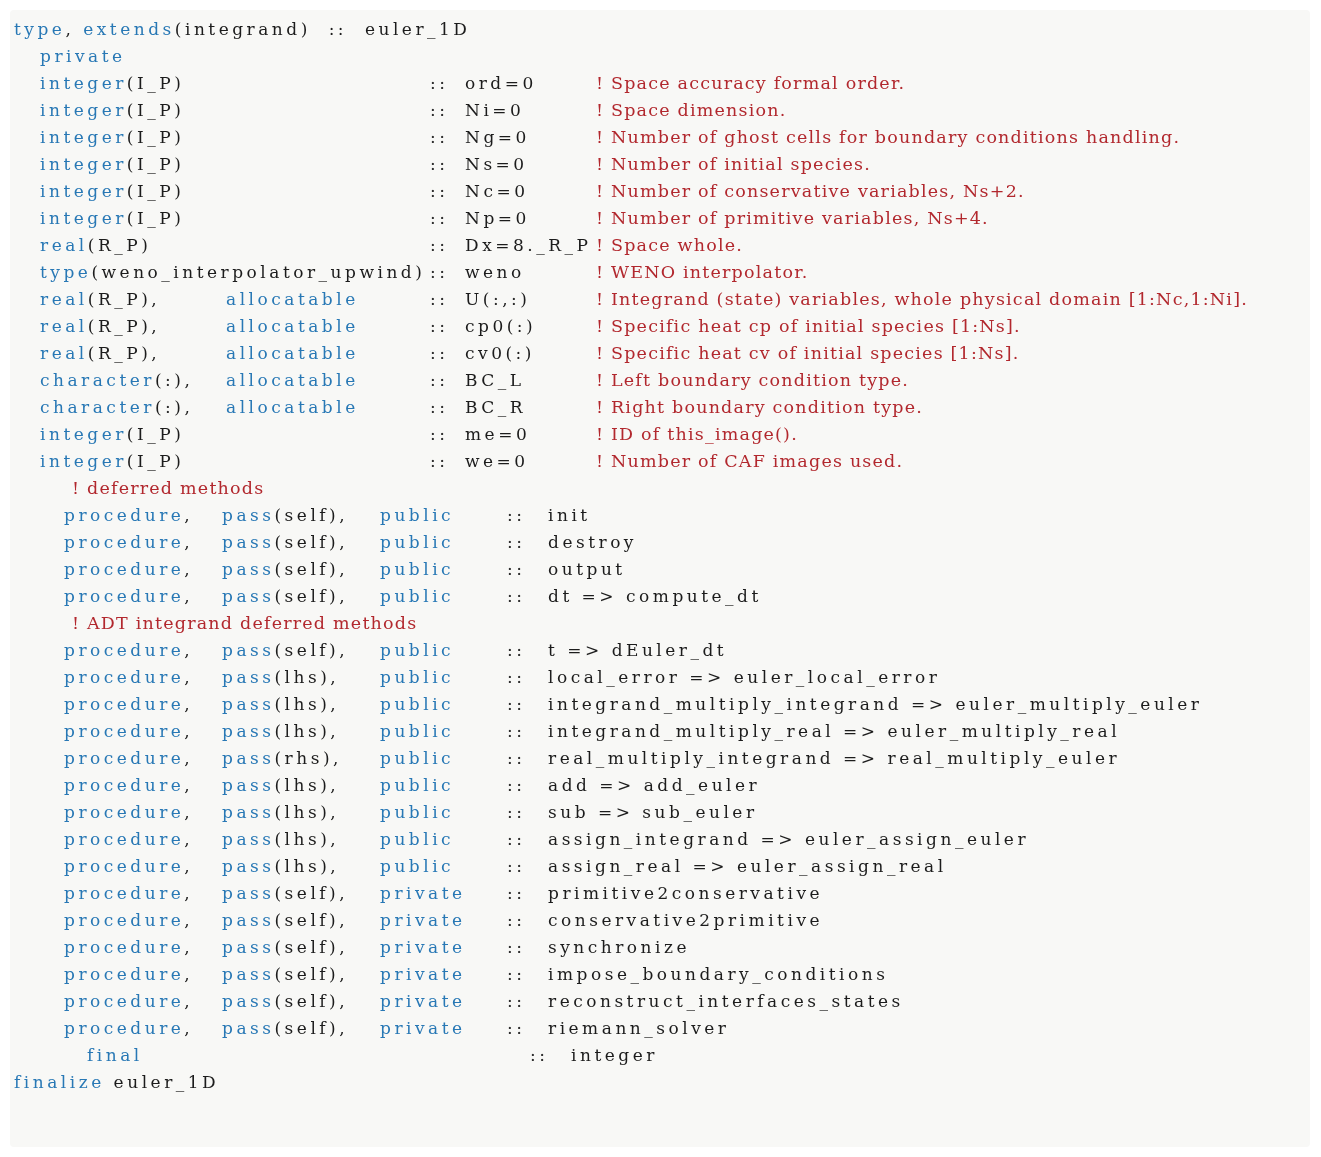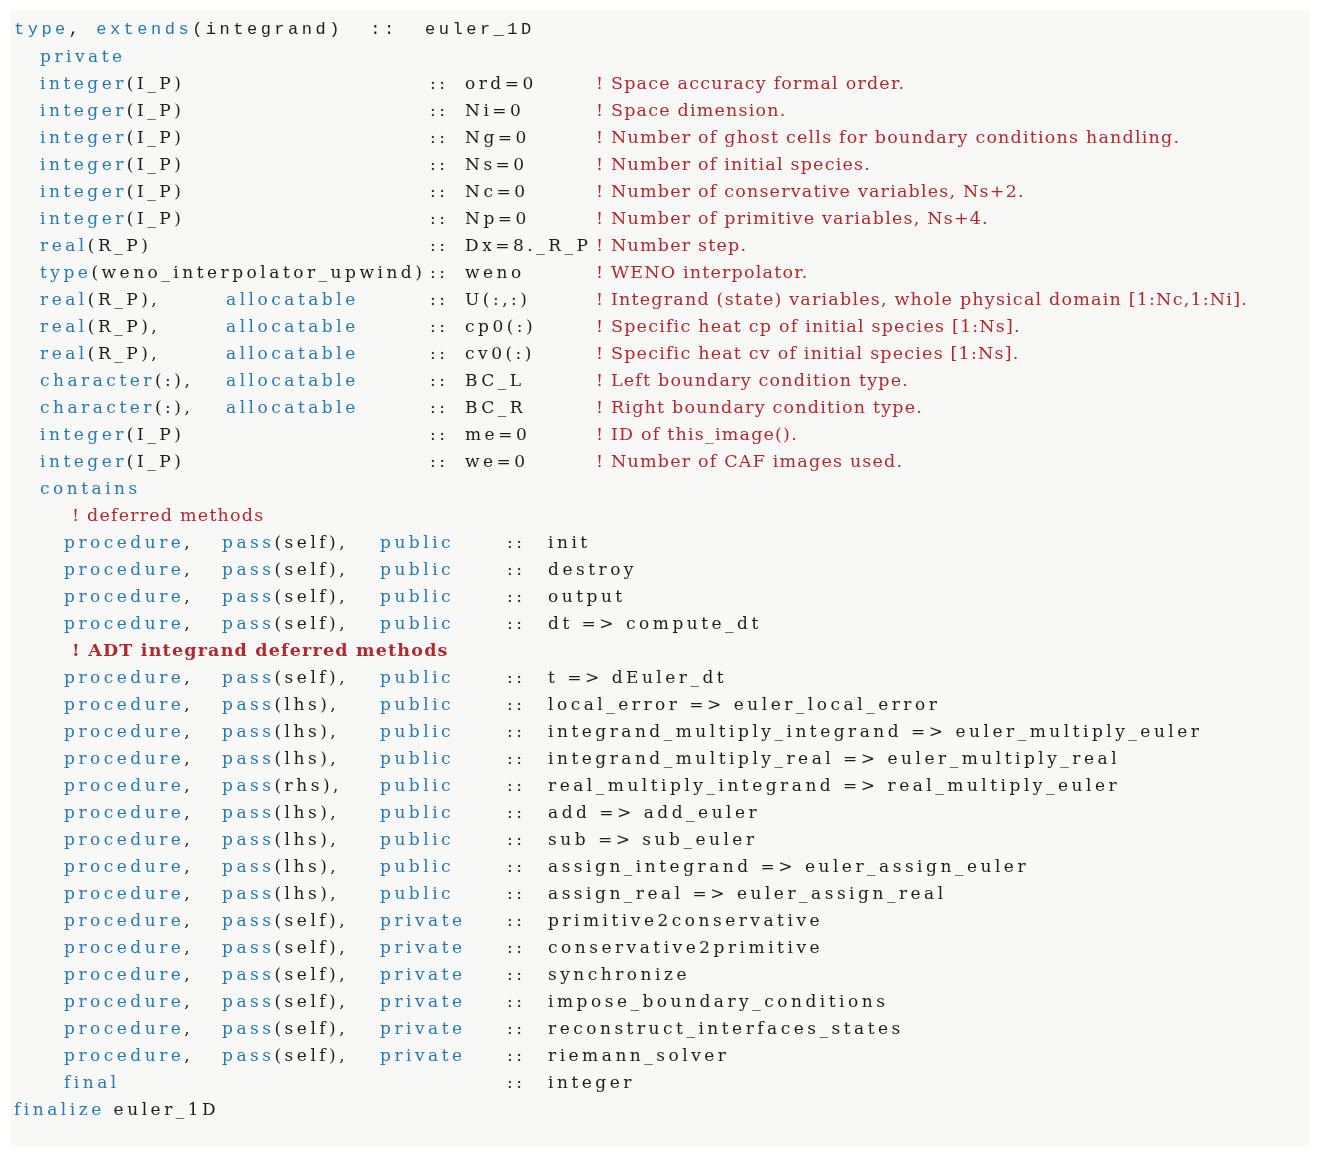--- a/index.html
+++ b/index.html
@@ -40,55 +40,54 @@
   .tok{white-space:pre;}
   .kw{color:var(--kw);letter-spacing:3.5px;}
   .pl{color:var(--pl);letter-spacing:3.5px;}
   .cm{color:var(--cm);letter-spacing:1.2px;font-size:17.5px;}
 </style>
 </head>
 <body>
 
 <div class="panel">
   <div id="listing">
-      <div class="line" style="padding-left: 4px; font-family: Liberation Mono, monospace;"><span class="cell"><span class="tok kw">type</span><span class="tok pl">, </span><span class="tok kw">extends</span><span class="tok pl">(integrand)  ::  euler_1D</span></span></div>
+      <div class="line" style="padding-left: 4px;"><span class="cell"><span class="tok kw">type</span><span class="tok pl">, </span><span class="tok kw">extends</span><span class="tok pl">(integrand)  ::  euler_1D</span></span></div>
       <div class="line" style="padding-left: 30px;"><span class="cell"><span class="tok kw">private</span></span></div>
       <div class="line" style="padding-left: 30px;"><span class="cell" style="width: 390px;"><span class="tok kw">integer</span><span class="tok pl">(I_P)</span></span><span class="cell" style="width: 35px;"><span class="tok pl">::</span></span><span class="cell" style="width: 131px;"><span class="tok pl">ord=0</span></span><span class="cell"><span class="tok cm">! Space accuracy formal order.</span></span></div>
       <div class="line" style="padding-left: 30px;"><span class="cell" style="width: 390px;"><span class="tok kw">integer</span><span class="tok pl">(I_P)</span></span><span class="cell" style="width: 35px;"><span class="tok pl">::</span></span><span class="cell" style="width: 131px;"><span class="tok pl">Ni=0</span></span><span class="cell"><span class="tok cm">! Space dimension.</span></span></div>
       <div class="line" style="padding-left: 30px;"><span class="cell" style="width: 390px;"><span class="tok kw">integer</span><span class="tok pl">(I_P)</span></span><span class="cell" style="width: 35px;"><span class="tok pl">::</span></span><span class="cell" style="width: 131px;"><span class="tok pl">Ng=0</span></span><span class="cell"><span class="tok cm">! Number of ghost cells for boundary conditions handling.</span></span></div>
       <div class="line" style="padding-left: 30px;"><span class="cell" style="width: 390px;"><span class="tok kw">integer</span><span class="tok pl">(I_P)</span></span><span class="cell" style="width: 35px;"><span class="tok pl">::</span></span><span class="cell" style="width: 131px;"><span class="tok pl">Ns=0</span></span><span class="cell"><span class="tok cm">! Number of initial species.</span></span></div>
       <div class="line" style="padding-left: 30px;"><span class="cell" style="width: 390px;"><span class="tok kw">integer</span><span class="tok pl">(I_P)</span></span><span class="cell" style="width: 35px;"><span class="tok pl">::</span></span><span class="cell" style="width: 131px;"><span class="tok pl">Nc=0</span></span><span class="cell"><span class="tok cm">! Number of conservative variables, Ns+2.</span></span></div>
       <div class="line" style="padding-left: 30px;"><span class="cell" style="width: 390px;"><span class="tok kw">integer</span><span class="tok pl">(I_P)</span></span><span class="cell" style="width: 35px;"><span class="tok pl">::</span></span><span class="cell" style="width: 131px;"><span class="tok pl">Np=0</span></span><span class="cell"><span class="tok cm">! Number of primitive variables, Ns+4.</span></span></div>
-      <div class="line" style="padding-left: 30px;"><span class="cell" style="width: 390px;"><span class="tok kw">real</span><span class="tok pl">(R_P)</span></span><span class="cell" style="width: 35px;"><span class="tok pl">::</span></span><span class="cell" style="width: 131px;"><span class="tok pl">Dx=8._R_P</span></span><span class="cell"><span class="tok cm">! Number step.</span></span></div>
+      <div class="line" style="padding-left: 30px;"><span class="cell" style="width: 390px;"><span class="tok kw">real</span><span class="tok pl">(R_P)</span></span><span class="cell" style="width: 35px;"><span class="tok pl">::</span></span><span class="cell" style="width: 131px;"><span class="tok pl">Dx=8._R_P</span></span><span class="cell"><span class="tok cm">! Space whole.</span></span></div>
       <div class="line" style="padding-left: 30px;"><span class="cell" style="width: 390px;"><span class="tok kw">type</span><span class="tok pl">(weno_interpolator_upwind)</span></span><span class="cell" style="width: 35px;"><span class="tok pl">::</span></span><span class="cell" style="width: 131px;"><span class="tok pl">weno</span></span><span class="cell"><span class="tok cm">! WENO interpolator.</span></span></div>
       <div class="line" style="padding-left: 30px;"><span class="cell" style="width: 186px;"><span class="tok kw">real</span><span class="tok pl">(R_P),</span></span><span class="cell" style="width: 204px;"><span class="tok kw">allocatable</span></span><span class="cell" style="width: 35px;"><span class="tok pl">::</span></span><span class="cell" style="width: 131px;"><span class="tok pl">U(:,:)</span></span><span class="cell"><span class="tok cm">! Integrand (state) variables, whole physical domain [1:Nc,1:Ni].</span></span></div>
       <div class="line" style="padding-left: 30px;"><span class="cell" style="width: 186px;"><span class="tok kw">real</span><span class="tok pl">(R_P),</span></span><span class="cell" style="width: 204px;"><span class="tok kw">allocatable</span></span><span class="cell" style="width: 35px;"><span class="tok pl">::</span></span><span class="cell" style="width: 131px;"><span class="tok pl">cp0(:)</span></span><span class="cell"><span class="tok cm">! Specific heat cp of initial species [1:Ns].</span></span></div>
       <div class="line" style="padding-left: 30px;"><span class="cell" style="width: 186px;"><span class="tok kw">real</span><span class="tok pl">(R_P),</span></span><span class="cell" style="width: 204px;"><span class="tok kw">allocatable</span></span><span class="cell" style="width: 35px;"><span class="tok pl">::</span></span><span class="cell" style="width: 131px;"><span class="tok pl">cv0(:)</span></span><span class="cell"><span class="tok cm">! Specific heat cv of initial species [1:Ns].</span></span></div>
       <div class="line" style="padding-left: 30px;"><span class="cell" style="width: 186px;"><span class="tok kw">character</span><span class="tok pl">(:),</span></span><span class="cell" style="width: 204px;"><span class="tok kw">allocatable</span></span><span class="cell" style="width: 35px;"><span class="tok pl">::</span></span><span class="cell" style="width: 131px;"><span class="tok pl">BC_L</span></span><span class="cell"><span class="tok cm">! Left boundary condition type.</span></span></div>
       <div class="line" style="padding-left: 30px;"><span class="cell" style="width: 186px;"><span class="tok kw">character</span><span class="tok pl">(:),</span></span><span class="cell" style="width: 204px;"><span class="tok kw">allocatable</span></span><span class="cell" style="width: 35px;"><span class="tok pl">::</span></span><span class="cell" style="width: 131px;"><span class="tok pl">BC_R</span></span><span class="cell"><span class="tok cm">! Right boundary condition type.</span></span></div>
       <div class="line" style="padding-left: 30px;"><span class="cell" style="width: 390px;"><span class="tok kw">integer</span><span class="tok pl">(I_P)</span></span><span class="cell" style="width: 35px;"><span class="tok pl">::</span></span><span class="cell" style="width: 131px;"><span class="tok pl">me=0</span></span><span class="cell"><span class="tok cm">! ID of this_image().</span></span></div>
       <div class="line" style="padding-left: 30px;"><span class="cell" style="width: 390px;"><span class="tok kw">integer</span><span class="tok pl">(I_P)</span></span><span class="cell" style="width: 35px;"><span class="tok pl">::</span></span><span class="cell" style="width: 131px;"><span class="tok pl">we=0</span></span><span class="cell"><span class="tok cm">! Number of CAF images used.</span></span></div>
-      <div class="line" style="padding-left: 30px;"><span class="cell"><span class="tok kw">contains</span></span></div>
       <div class="line" style="padding-left: 62px;"><span class="cell"><span class="tok cm">! deferred methods</span></span></div>
       <div class="line" style="padding-left: 54px;"><span class="cell" style="width: 158px;"><span class="tok kw">procedure</span><span class="tok pl">,</span></span><span class="cell" style="width: 158px;"><span class="tok kw">pass</span><span class="tok pl">(self),</span></span><span class="cell" style="width: 127px;"><span class="tok kw">public</span></span><span class="cell" style="width: 41px;"><span class="tok pl">::</span></span><span class="cell"><span class="tok pl">init</span></span></div>
       <div class="line" style="padding-left: 54px;"><span class="cell" style="width: 158px;"><span class="tok kw">procedure</span><span class="tok pl">,</span></span><span class="cell" style="width: 158px;"><span class="tok kw">pass</span><span class="tok pl">(self),</span></span><span class="cell" style="width: 127px;"><span class="tok kw">public</span></span><span class="cell" style="width: 41px;"><span class="tok pl">::</span></span><span class="cell"><span class="tok pl">destroy</span></span></div>
       <div class="line" style="padding-left: 54px;"><span class="cell" style="width: 158px;"><span class="tok kw">procedure</span><span class="tok pl">,</span></span><span class="cell" style="width: 158px;"><span class="tok kw">pass</span><span class="tok pl">(self),</span></span><span class="cell" style="width: 127px;"><span class="tok kw">public</span></span><span class="cell" style="width: 41px;"><span class="tok pl">::</span></span><span class="cell"><span class="tok pl">output</span></span></div>
       <div class="line" style="padding-left: 54px;"><span class="cell" style="width: 158px;"><span class="tok kw">procedure</span><span class="tok pl">,</span></span><span class="cell" style="width: 158px;"><span class="tok kw">pass</span><span class="tok pl">(self),</span></span><span class="cell" style="width: 127px;"><span class="tok kw">public</span></span><span class="cell" style="width: 41px;"><span class="tok pl">::</span></span><span class="cell"><span class="tok pl">dt =&gt; compute_dt</span></span></div>
-      <div class="line" style="padding-left: 62px; font-weight: bold;"><span class="cell"><span class="tok cm">! ADT integrand deferred methods</span></span></div>
+      <div class="line" style="padding-left: 62px;"><span class="cell"><span class="tok cm">! ADT integrand deferred methods</span></span></div>
       <div class="line" style="padding-left: 54px;"><span class="cell" style="width: 158px;"><span class="tok kw">procedure</span><span class="tok pl">,</span></span><span class="cell" style="width: 158px;"><span class="tok kw">pass</span><span class="tok pl">(self),</span></span><span class="cell" style="width: 127px;"><span class="tok kw">public</span></span><span class="cell" style="width: 41px;"><span class="tok pl">::</span></span><span class="cell"><span class="tok pl">t =&gt; dEuler_dt</span></span></div>
       <div class="line" style="padding-left: 54px;"><span class="cell" style="width: 158px;"><span class="tok kw">procedure</span><span class="tok pl">,</span></span><span class="cell" style="width: 158px;"><span class="tok kw">pass</span><span class="tok pl">(lhs),</span></span><span class="cell" style="width: 127px;"><span class="tok kw">public</span></span><span class="cell" style="width: 41px;"><span class="tok pl">::</span></span><span class="cell"><span class="tok pl">local_error =&gt; euler_local_error</span></span></div>
       <div class="line" style="padding-left: 54px;"><span class="cell" style="width: 158px;"><span class="tok kw">procedure</span><span class="tok pl">,</span></span><span class="cell" style="width: 158px;"><span class="tok kw">pass</span><span class="tok pl">(lhs),</span></span><span class="cell" style="width: 127px;"><span class="tok kw">public</span></span><span class="cell" style="width: 41px;"><span class="tok pl">::</span></span><span class="cell"><span class="tok pl">integrand_multiply_integrand =&gt; euler_multiply_euler</span></span></div>
       <div class="line" style="padding-left: 54px;"><span class="cell" style="width: 158px;"><span class="tok kw">procedure</span><span class="tok pl">,</span></span><span class="cell" style="width: 158px;"><span class="tok kw">pass</span><span class="tok pl">(lhs),</span></span><span class="cell" style="width: 127px;"><span class="tok kw">public</span></span><span class="cell" style="width: 41px;"><span class="tok pl">::</span></span><span class="cell"><span class="tok pl">integrand_multiply_real =&gt; euler_multiply_real</span></span></div>
       <div class="line" style="padding-left: 54px;"><span class="cell" style="width: 158px;"><span class="tok kw">procedure</span><span class="tok pl">,</span></span><span class="cell" style="width: 158px;"><span class="tok kw">pass</span><span class="tok pl">(rhs),</span></span><span class="cell" style="width: 127px;"><span class="tok kw">public</span></span><span class="cell" style="width: 41px;"><span class="tok pl">::</span></span><span class="cell"><span class="tok pl">real_multiply_integrand =&gt; real_multiply_euler</span></span></div>
       <div class="line" style="padding-left: 54px;"><span class="cell" style="width: 158px;"><span class="tok kw">procedure</span><span class="tok pl">,</span></span><span class="cell" style="width: 158px;"><span class="tok kw">pass</span><span class="tok pl">(lhs),</span></span><span class="cell" style="width: 127px;"><span class="tok kw">public</span></span><span class="cell" style="width: 41px;"><span class="tok pl">::</span></span><span class="cell"><span class="tok pl">add =&gt; add_euler</span></span></div>
       <div class="line" style="padding-left: 54px;"><span class="cell" style="width: 158px;"><span class="tok kw">procedure</span><span class="tok pl">,</span></span><span class="cell" style="width: 158px;"><span class="tok kw">pass</span><span class="tok pl">(lhs),</span></span><span class="cell" style="width: 127px;"><span class="tok kw">public</span></span><span class="cell" style="width: 41px;"><span class="tok pl">::</span></span><span class="cell"><span class="tok pl">sub =&gt; sub_euler</span></span></div>
       <div class="line" style="padding-left: 54px;"><span class="cell" style="width: 158px;"><span class="tok kw">procedure</span><span class="tok pl">,</span></span><span class="cell" style="width: 158px;"><span class="tok kw">pass</span><span class="tok pl">(lhs),</span></span><span class="cell" style="width: 127px;"><span class="tok kw">public</span></span><span class="cell" style="width: 41px;"><span class="tok pl">::</span></span><span class="cell"><span class="tok pl">assign_integrand =&gt; euler_assign_euler</span></span></div>
       <div class="line" style="padding-left: 54px;"><span class="cell" style="width: 158px;"><span class="tok kw">procedure</span><span class="tok pl">,</span></span><span class="cell" style="width: 158px;"><span class="tok kw">pass</span><span class="tok pl">(lhs),</span></span><span class="cell" style="width: 127px;"><span class="tok kw">public</span></span><span class="cell" style="width: 41px;"><span class="tok pl">::</span></span><span class="cell"><span class="tok pl">assign_real =&gt; euler_assign_real</span></span></div>
       <div class="line" style="padding-left: 54px;"><span class="cell" style="width: 158px;"><span class="tok kw">procedure</span><span class="tok pl">,</span></span><span class="cell" style="width: 158px;"><span class="tok kw">pass</span><span class="tok pl">(self),</span></span><span class="cell" style="width: 127px;"><span class="tok kw">private</span></span><span class="cell" style="width: 41px;"><span class="tok pl">::</span></span><span class="cell"><span class="tok pl">primitive2conservative</span></span></div>
       <div class="line" style="padding-left: 54px;"><span class="cell" style="width: 158px;"><span class="tok kw">procedure</span><span class="tok pl">,</span></span><span class="cell" style="width: 158px;"><span class="tok kw">pass</span><span class="tok pl">(self),</span></span><span class="cell" style="width: 127px;"><span class="tok kw">private</span></span><span class="cell" style="width: 41px;"><span class="tok pl">::</span></span><span class="cell"><span class="tok pl">conservative2primitive</span></span></div>
       <div class="line" style="padding-left: 54px;"><span class="cell" style="width: 158px;"><span class="tok kw">procedure</span><span class="tok pl">,</span></span><span class="cell" style="width: 158px;"><span class="tok kw">pass</span><span class="tok pl">(self),</span></span><span class="cell" style="width: 127px;"><span class="tok kw">private</span></span><span class="cell" style="width: 41px;"><span class="tok pl">::</span></span><span class="cell"><span class="tok pl">synchronize</span></span></div>
       <div class="line" style="padding-left: 54px;"><span class="cell" style="width: 158px;"><span class="tok kw">procedure</span><span class="tok pl">,</span></span><span class="cell" style="width: 158px;"><span class="tok kw">pass</span><span class="tok pl">(self),</span></span><span class="cell" style="width: 127px;"><span class="tok kw">private</span></span><span class="cell" style="width: 41px;"><span class="tok pl">::</span></span><span class="cell"><span class="tok pl">impose_boundary_conditions</span></span></div>
       <div class="line" style="padding-left: 54px;"><span class="cell" style="width: 158px;"><span class="tok kw">procedure</span><span class="tok pl">,</span></span><span class="cell" style="width: 158px;"><span class="tok kw">pass</span><span class="tok pl">(self),</span></span><span class="cell" style="width: 127px;"><span class="tok kw">private</span></span><span class="cell" style="width: 41px;"><span class="tok pl">::</span></span><span class="cell"><span class="tok pl">reconstruct_interfaces_states</span></span></div>
       <div class="line" style="padding-left: 54px;"><span class="cell" style="width: 158px;"><span class="tok kw">procedure</span><span class="tok pl">,</span></span><span class="cell" style="width: 158px;"><span class="tok kw">pass</span><span class="tok pl">(self),</span></span><span class="cell" style="width: 127px;"><span class="tok kw">private</span></span><span class="cell" style="width: 41px;"><span class="tok pl">::</span></span><span class="cell"><span class="tok pl">riemann_solver</span></span></div>
-      <div class="line" style="padding-left: 54px;"><span class="cell" style="width: 443px;"><span class="tok kw">final</span></span><span class="cell" style="width: 41px;"><span class="tok pl">::</span></span><span class="cell"><span class="tok pl">integer</span></span></div>
+      <div class="line" style="padding-left: 54px;"><span class="cell" style="width: 443px; margin-left: 23px;"><span class="tok kw">final</span></span><span class="cell" style="width: 41px;"><span class="tok pl">::</span></span><span class="cell"><span class="tok pl">integer</span></span></div>
       <div class="line" style="padding-left: 4px;"><span class="cell"><span class="tok kw">finalize</span><span class="tok pl"> euler_1D</span></span></div>
     </div>
 </div>
 
 </body></html>

